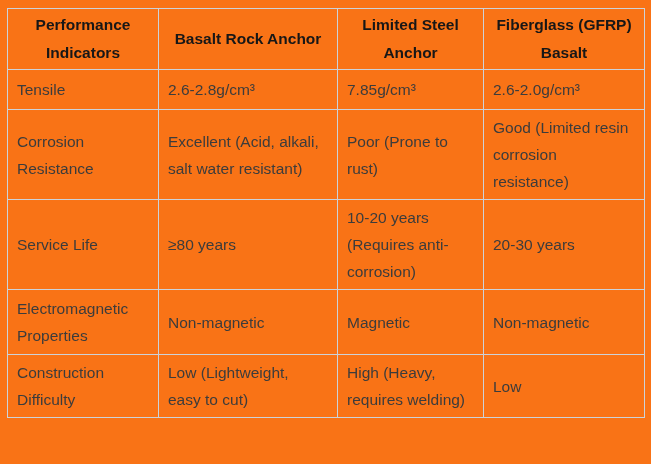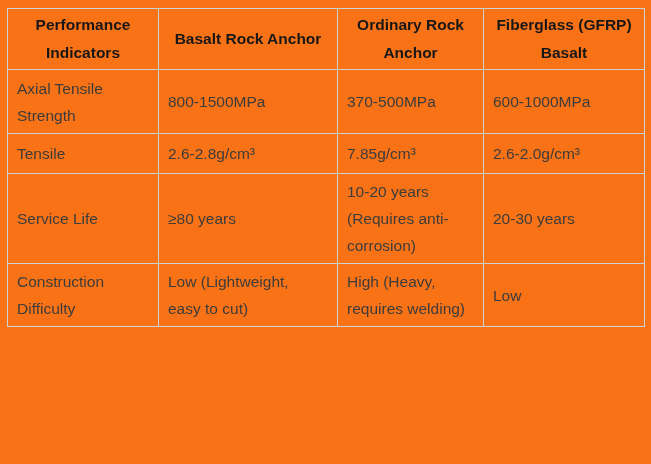--- a/index.html
+++ b/index.html
@@ -69,47 +69,57 @@
       <col class="c0">
       <col class="c1">
       <col class="c2">
       <col class="c3">
     </colgroup>
     <thead>
       <tr class="h-header">
         <th>Performance
 Indicators</th>
         <th>Basalt Rock Anchor</th>
-        <th>Ordinary Rock
+        <th>Limited Steel
 Anchor</th>
         <th>Fiberglass (GFRP)
 Basalt</th>
       </tr>
     </thead>
     <tbody>
-      <tr class="h-r0">
-        <td>Axial Tensile
-Strength</td>
-        <td>800-1500MPa</td>
-        <td>370-500MPa</td>
-        <td>600-1000MPa</td>
-      </tr>
       <tr class="h-r1">
         <td>Tensile</td>
         <td>2.6-2.8g/cm³</td>
         <td>7.85g/cm³</td>
         <td>2.6-2.0g/cm³</td>
+      </tr>
+      <tr class="h-r2">
+        <td>Corrosion
+Resistance</td>
+        <td>Excellent (Acid, alkali,
+salt water resistant)</td>
+        <td>Poor (Prone to
+rust)</td>
+        <td>Good (Limited resin
+corrosion resistance)</td>
       </tr>
       <tr class="h-r3">
         <td>Service Life</td>
         <td>≥80 years</td>
         <td>10-20 years
 (Requires anti-
 corrosion)</td>
         <td>20-30 years</td>
+      </tr>
+      <tr class="h-r4">
+        <td>Electromagnetic
+Properties</td>
+        <td>Non-magnetic</td>
+        <td>Magnetic</td>
+        <td>Non-magnetic</td>
       </tr>
       <tr class="h-r5">
         <td>Construction
 Difficulty</td>
         <td>Low (Lightweight,
 easy to cut)</td>
         <td>High (Heavy,
 requires welding)</td>
         <td>Low</td>
       </tr>

